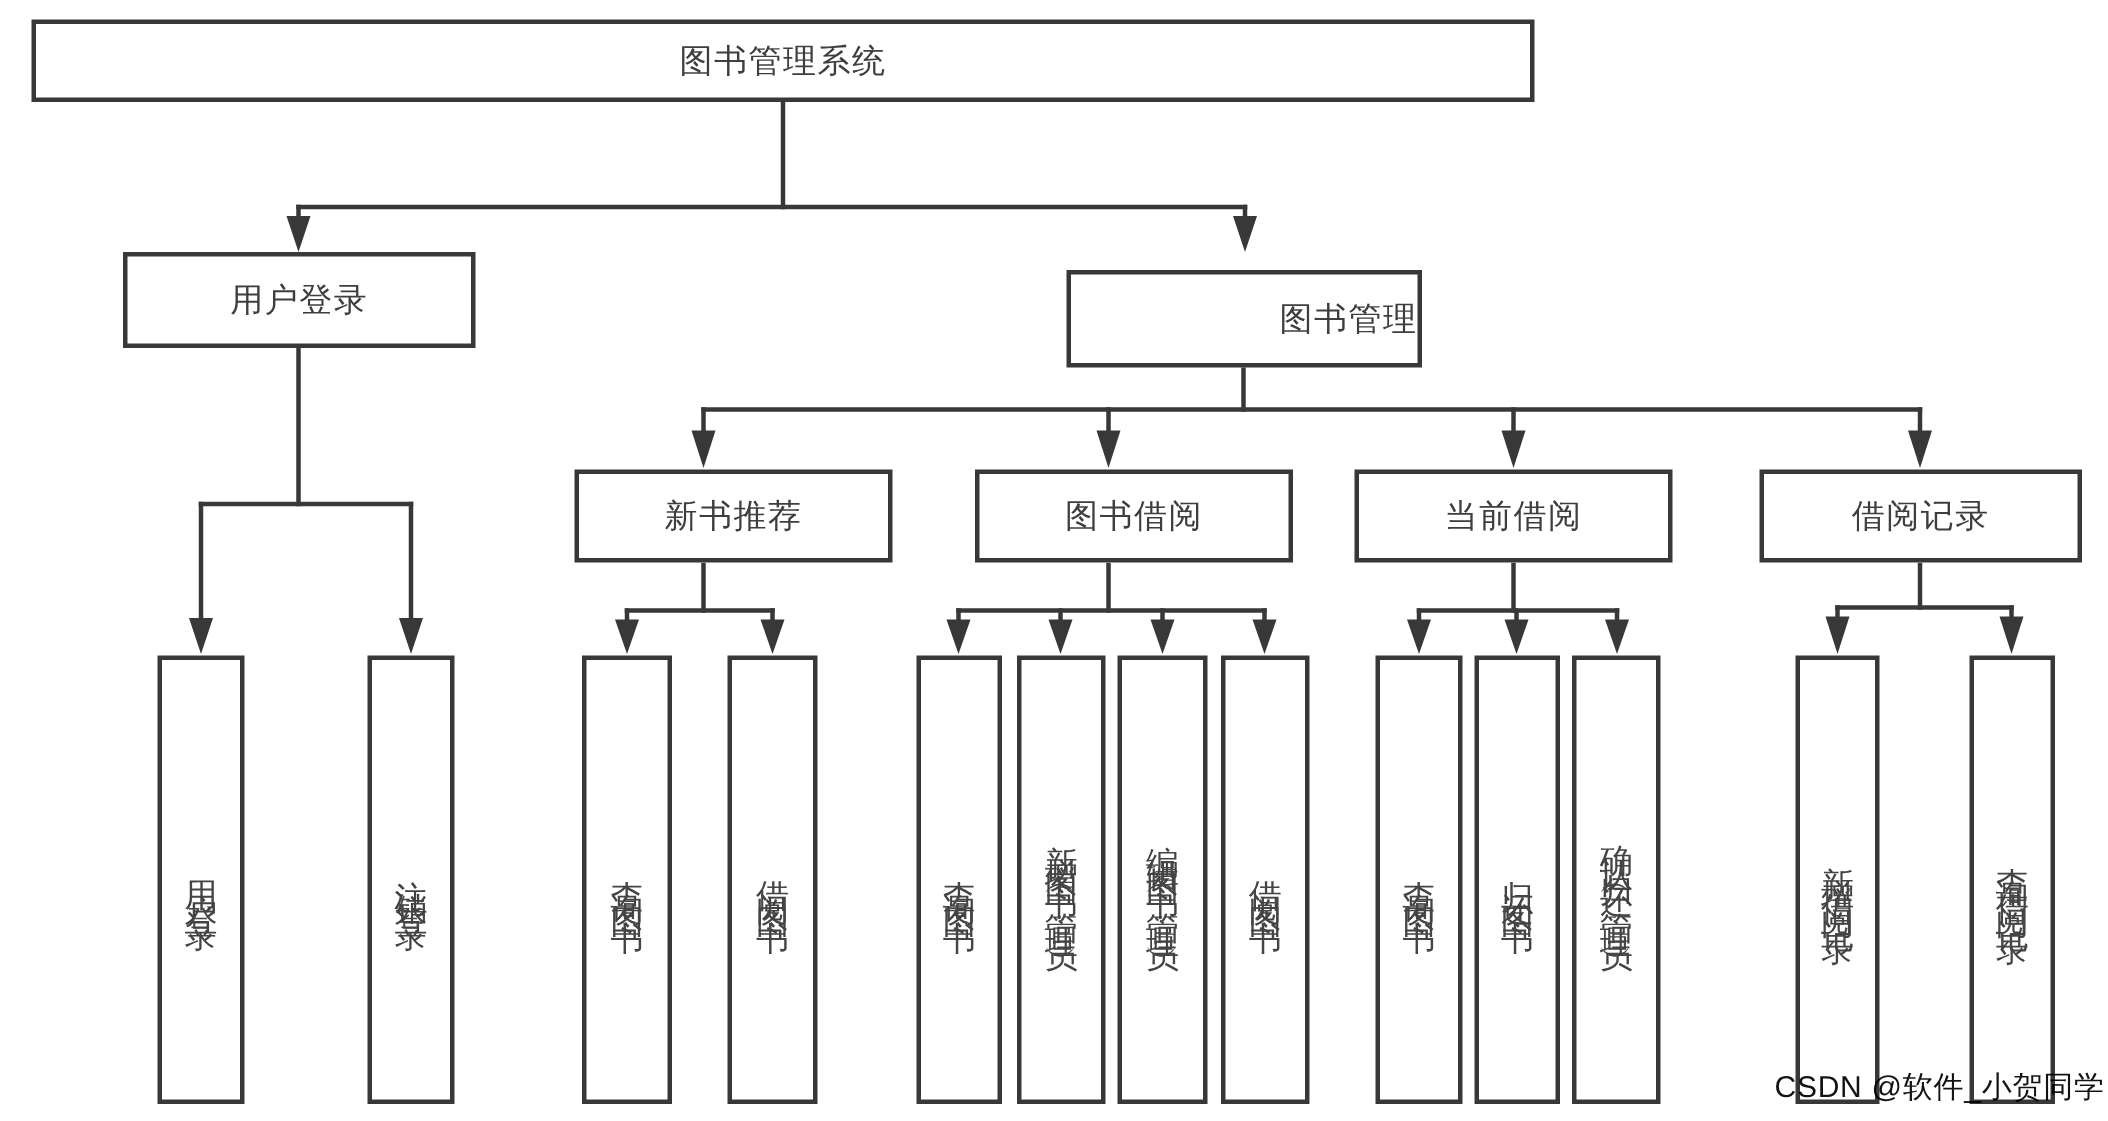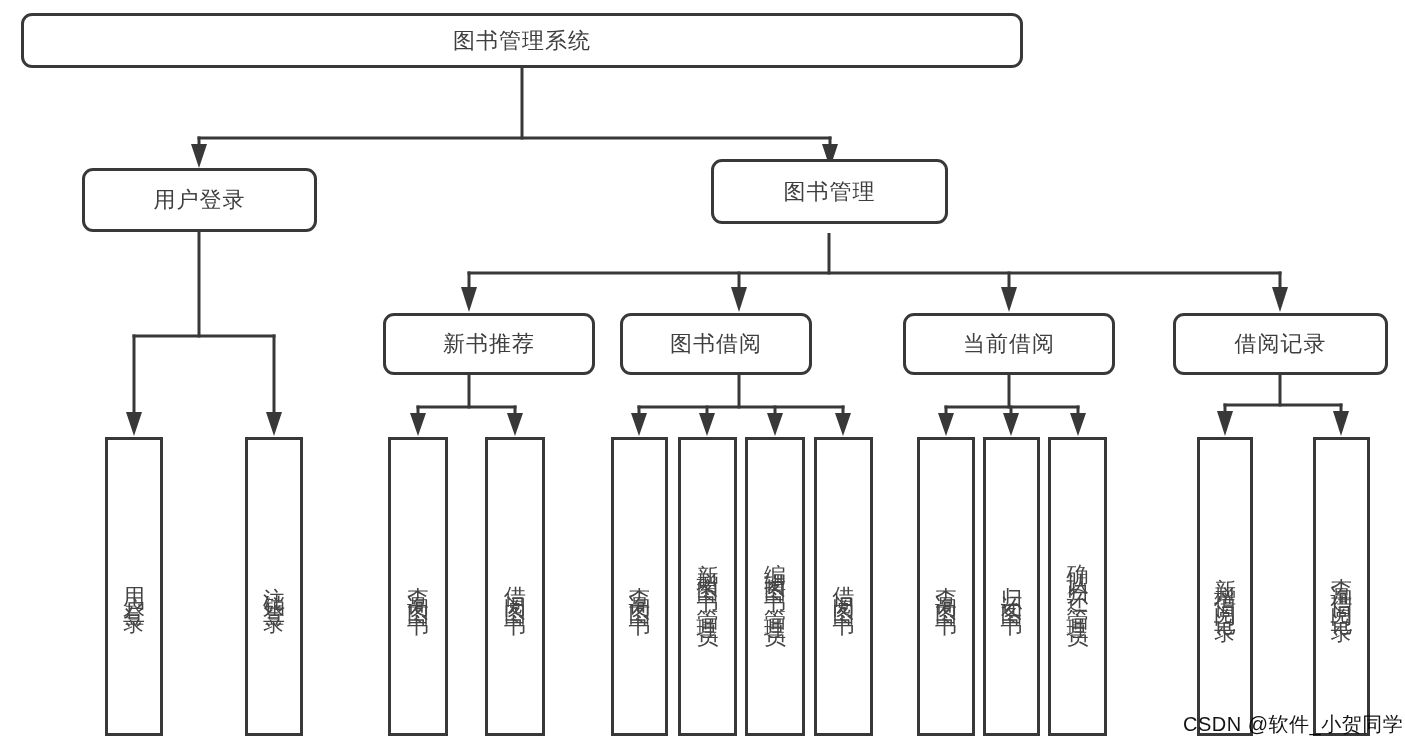--- a/index.html
+++ b/index.html
@@ -17,21 +17,21 @@
     position:absolute;
     box-sizing:border-box;
     background:#ffffff;
     border:3px solid #383838;
     display:flex;
     align-items:center;
     justify-content:center;
     z-index:2;
     color:#3e3e3e;
   }
-  .node.h{font-size:22px;letter-spacing:1px;border-radius:11px;}
+  .node.h{font-size:22px;letter-spacing:1px;}
   .node.leaf span{
     writing-mode:vertical-rl;
     text-orientation:mixed;
     font-size:22px;
     letter-spacing:9px;
     line-height:1;
     color:#444444;
   }
   .watermark{
     position:absolute;
@@ -111,28 +111,28 @@
     <polygon points="1333,411 1349,411 1341,436"></polygon>
   </svg>
 
   <div class="node h" style="left:21px;top:13px;width:1002px;height:55px;">
     <span>图书管理系统</span>
   </div>
 
   <div class="node h" style="left:82px;top:168px;width:235px;height:64px;">
     <span>用户登录</span>
   </div>
-  <div class="node h" style="left:711px;top:159px;width:237px;height:65px;">
+  <div class="node h" style="left:711px;top:180px;width:237px;height:65px;justify-content:flex-end;">
     <span>图书管理</span>
   </div>
 
   <div class="node h" style="left:363px;top:313px;width:212px;height:62px;margin-left:20px;">
     <span>新书推荐</span>
   </div>
-  <div class="node h" style="left:620px;top:313px;width:192px;height:62px;">
+  <div class="node h" style="left:650px;top:313px;width:212px;height:62px;">
     <span>图书借阅</span>
   </div>
   <div class="node h" style="left:903px;top:313px;width:212px;height:62px;">
     <span>当前借阅</span>
   </div>
   <div class="node h" style="left:1173px;top:313px;width:215px;height:62px;">
     <span>借阅记录</span>
   </div>
 
   <div class="node leaf" style="left:105px;top:437px;width:58px;height:299px;">

